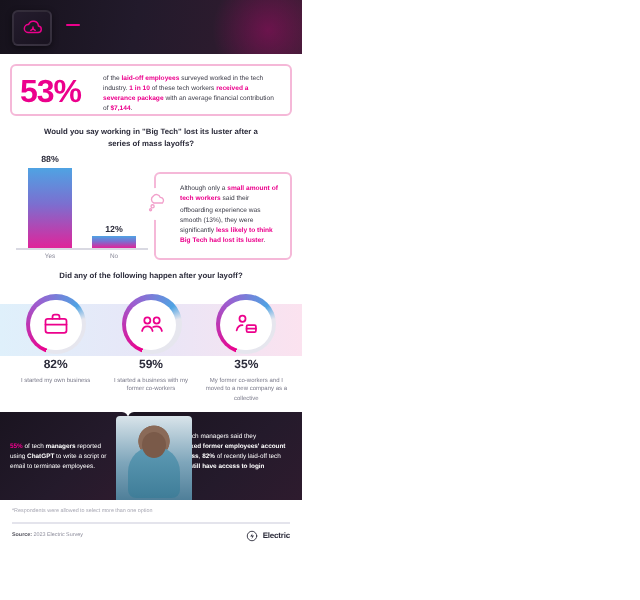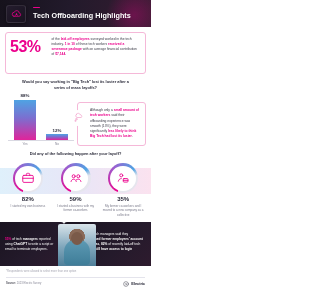--- a/index.html
+++ b/index.html
@@ -43,21 +43,21 @@
   }
   .header-title {
     color:#ffffff; font-size:7.2px; font-weight:bold; letter-spacing:.05px;
     white-space:nowrap;
   }
 
   
   .stat-wrap { padding:5px 5px 0 5px; }
   .stat-card {
     border:.6px solid #f5b8d8; border-radius:3px;
-    padding:4px 5px 16px 4px;
+    padding:4px 5px 0 4px;
     display:flex; align-items:center; gap:11px;
     background:#fff;
   }
   .stat-big {
     font-size:16px; font-weight:bold; color:#ec008c;
     letter-spacing:-.5px; line-height:1; flex:none;
   }
   .stat-body { font-size:3.3px; line-height:1.55; color:#3a3a46; }
   .hl { color:#ec008c; font-weight:bold; }
 
@@ -191,21 +191,20 @@
       <span>
         <svg viewBox="0 0 24 24" fill="none" stroke="#ec008c" stroke-width="1.6" stroke-linecap="round" stroke-linejoin="round">
           <path d="M6.5 18h11a3.5 3.5 0 0 0 .4-6.98A5.5 5.5 0 0 0 7.2 9.4 4.3 4.3 0 0 0 6.5 18z"></path>
           <circle cx="12" cy="14" r="1.1" fill="#ec008c" stroke="none"></circle>
           <path d="M12 14l-2.4 1.6M12 14l2.4 1.6M12 14v-2"></path>
         </svg>
       </span>
     </div>
     <div class="header-text">
       <div class="header-rule"></div>
-      <div class="header-title">Tech Offboarding Highlights</div>
     </div>
   </div>
 
   <div class="stat-wrap">
     <div class="stat-card">
       <div class="stat-big">53%</div>
       <div class="stat-body"><span>of the </span><span class="hl">laid-off employees</span><span> surveyed worked in the tech industry. </span><span class="hl">1 in 10</span><span> of these tech workers </span><span class="hl">received a severance package</span><span> with an average financial contribution of </span><span class="hl">$7,144</span><span>.</span></div>
     </div>
   </div>
 

